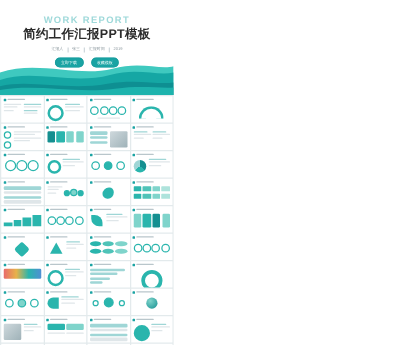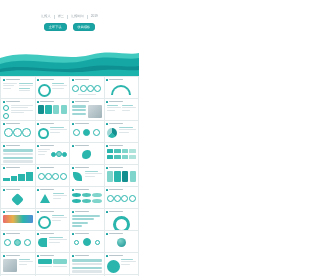--- a/index.html
+++ b/index.html
@@ -53,20 +53,22 @@
   .tri{width:0;height:0;border-left:5px solid transparent;border-right:5px solid transparent;border-bottom:9px solid #2ab5ad;margin:1px auto;}
 </style>
 </head>
 <body>
 
 <div class="page">
 
   <div class="hero">
 
     <div class="hero-inner">
+      <div class="kicker">WORK REPORT</div>
+      <div class="maintitle">简约工作汇报PPT模板</div>
 
       <div class="metaline">
         <span class="meta">汇报人</span>
         <span class="metasep"></span>
         <span class="meta">张三</span>
         <span class="metasep"></span>
         <span class="meta">汇报时间</span>
         <span class="metasep"></span>
         <span class="meta">2019</span>
       </div>

